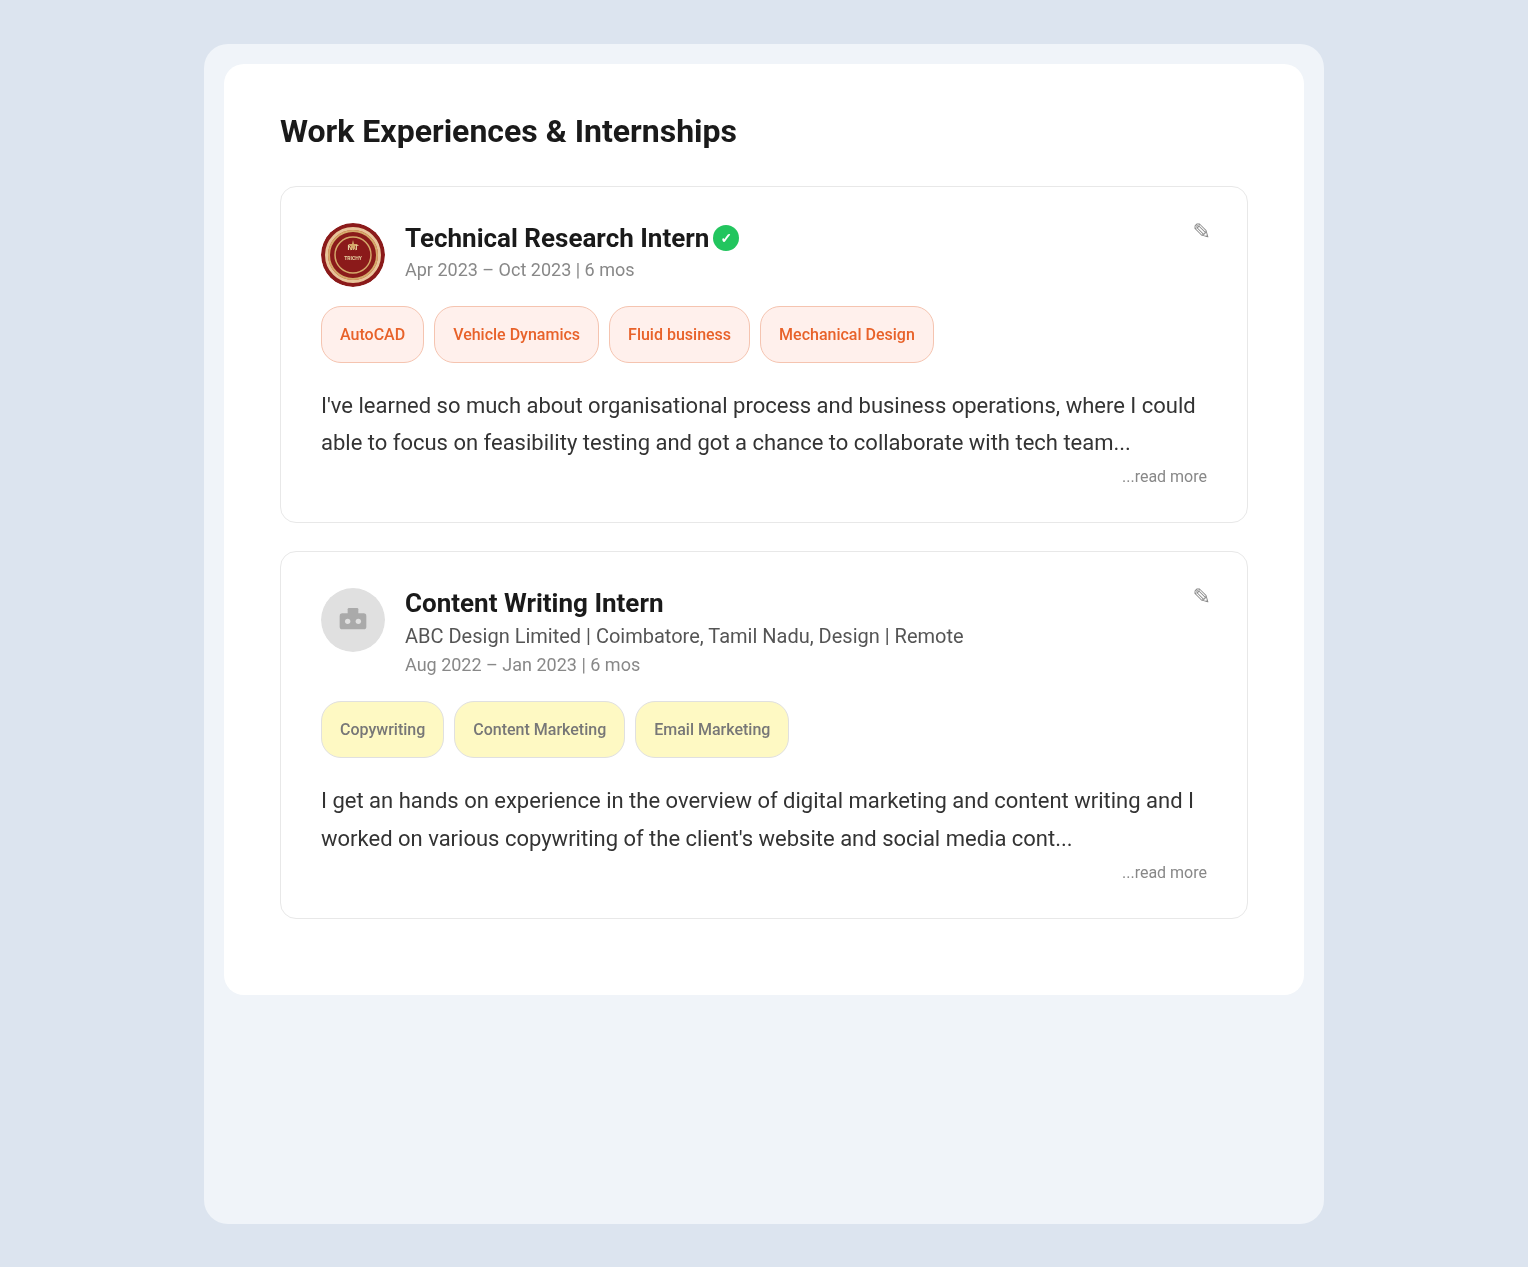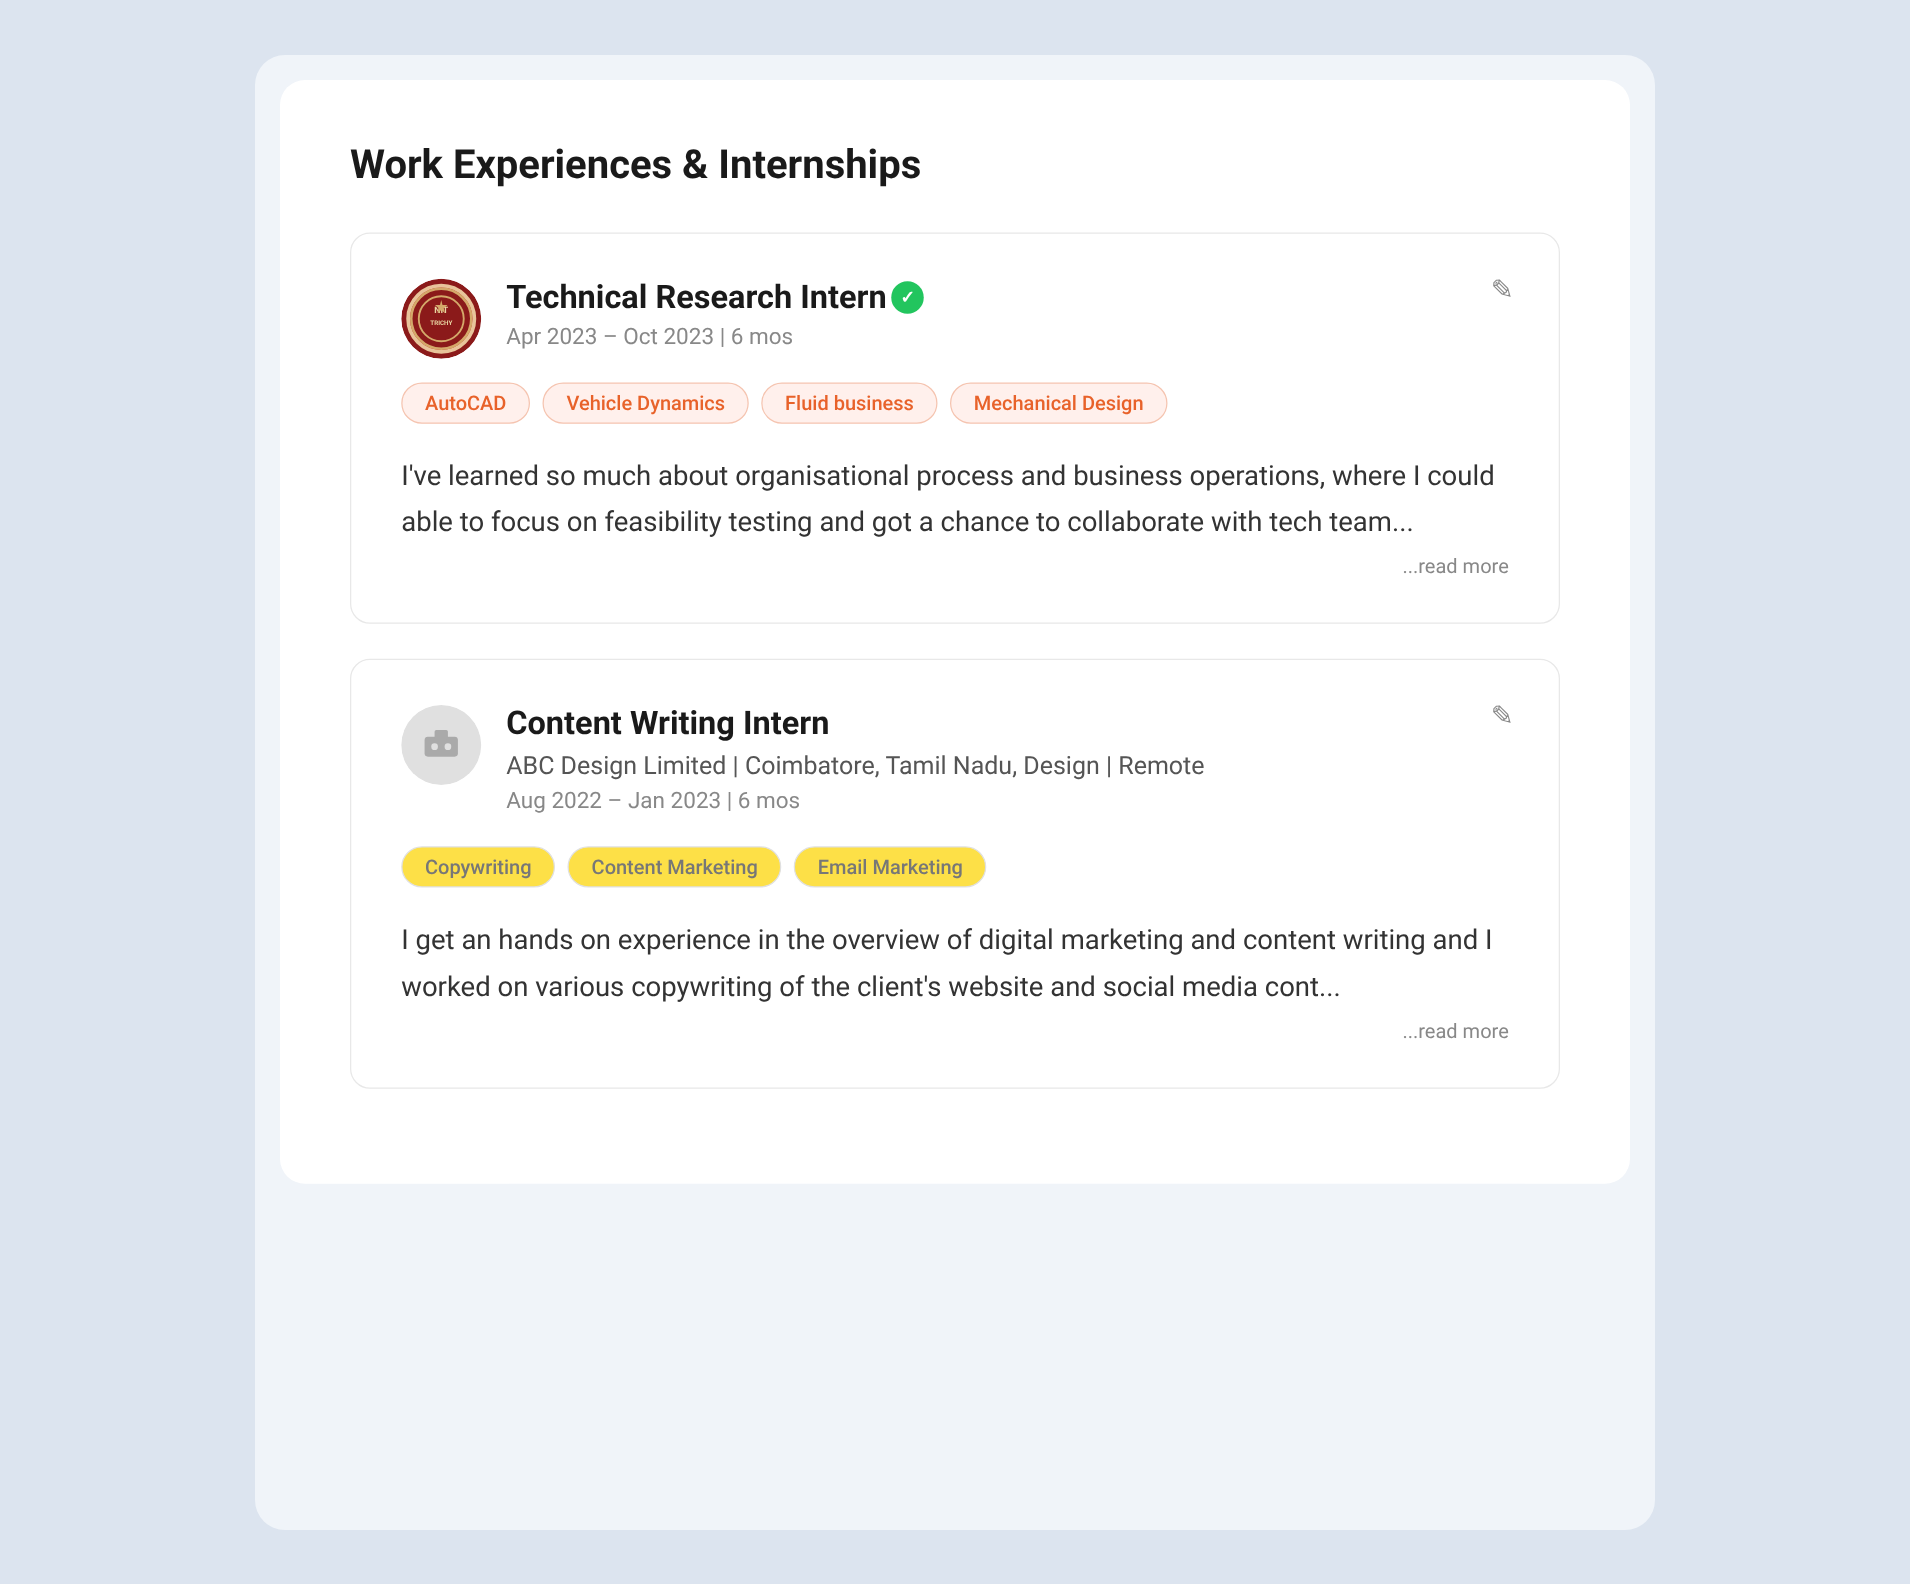--- a/index.html
+++ b/index.html
@@ -162,34 +162,34 @@
     }
 
     .tags-row {
       display: flex;
       flex-wrap: wrap;
       gap: 10px;
       margin-bottom: 24px;
     }
 
     .tag {
-      padding: 6px 18px;
+      padding: 18px 18px;
       border-radius: 20px;
       font-size: 16px;
       font-weight: 500;
     }
 
     .tag-orange {
       background: #fff0ec;
       color: #e8622a;
       border: 1.5px solid #f5c4b0;
     }
 
     .tag-gray {
-      background: #fde047;
+      background: #fef9c3;
       color: #777777;
       border: 1.5px solid #e0e0e0;
     }
 
     .description {
       font-size: 22px;
       color: #333333;
       line-height: 1.7;
       margin-bottom: 4px;
     }

